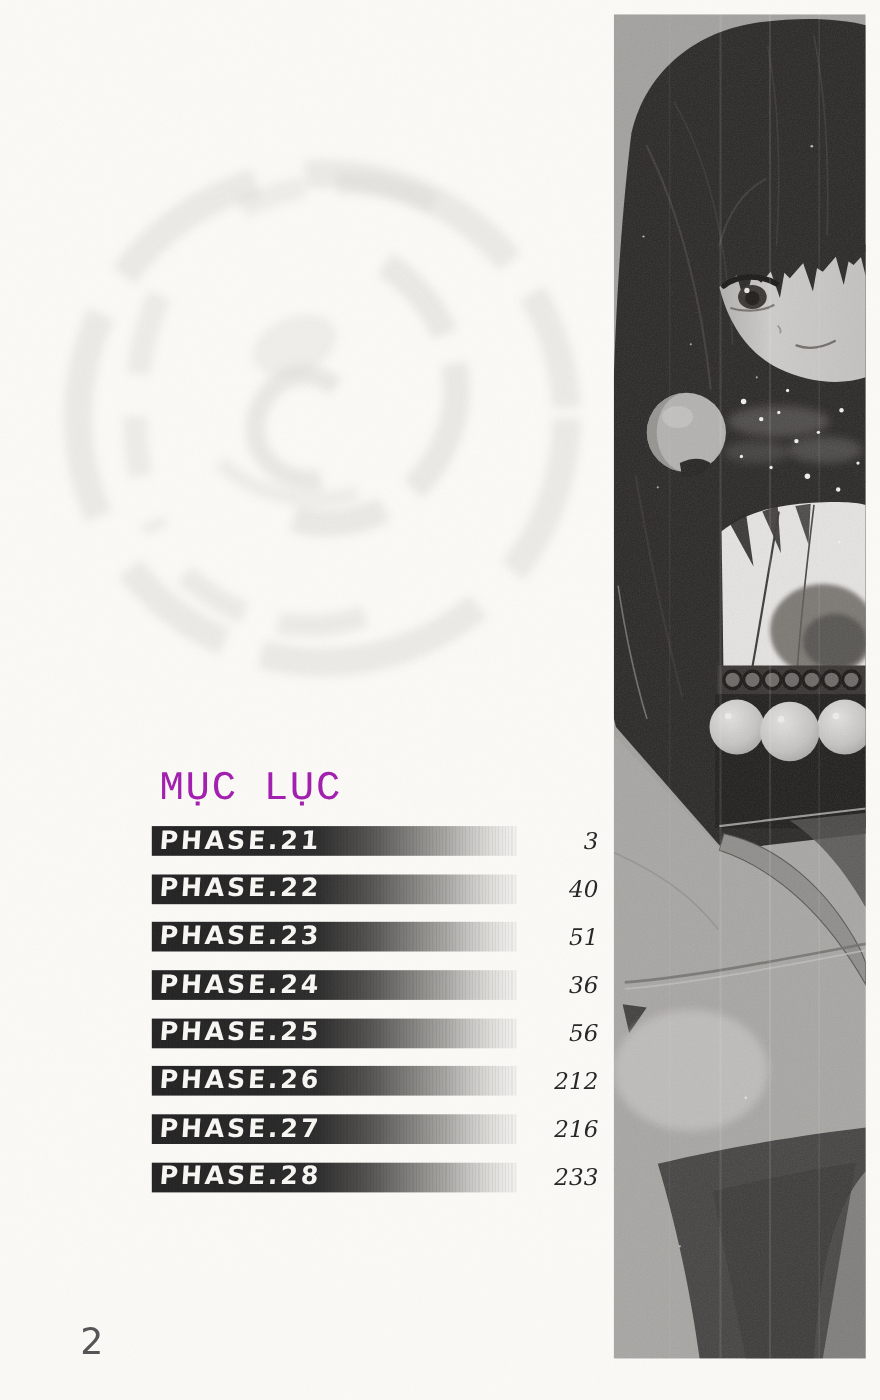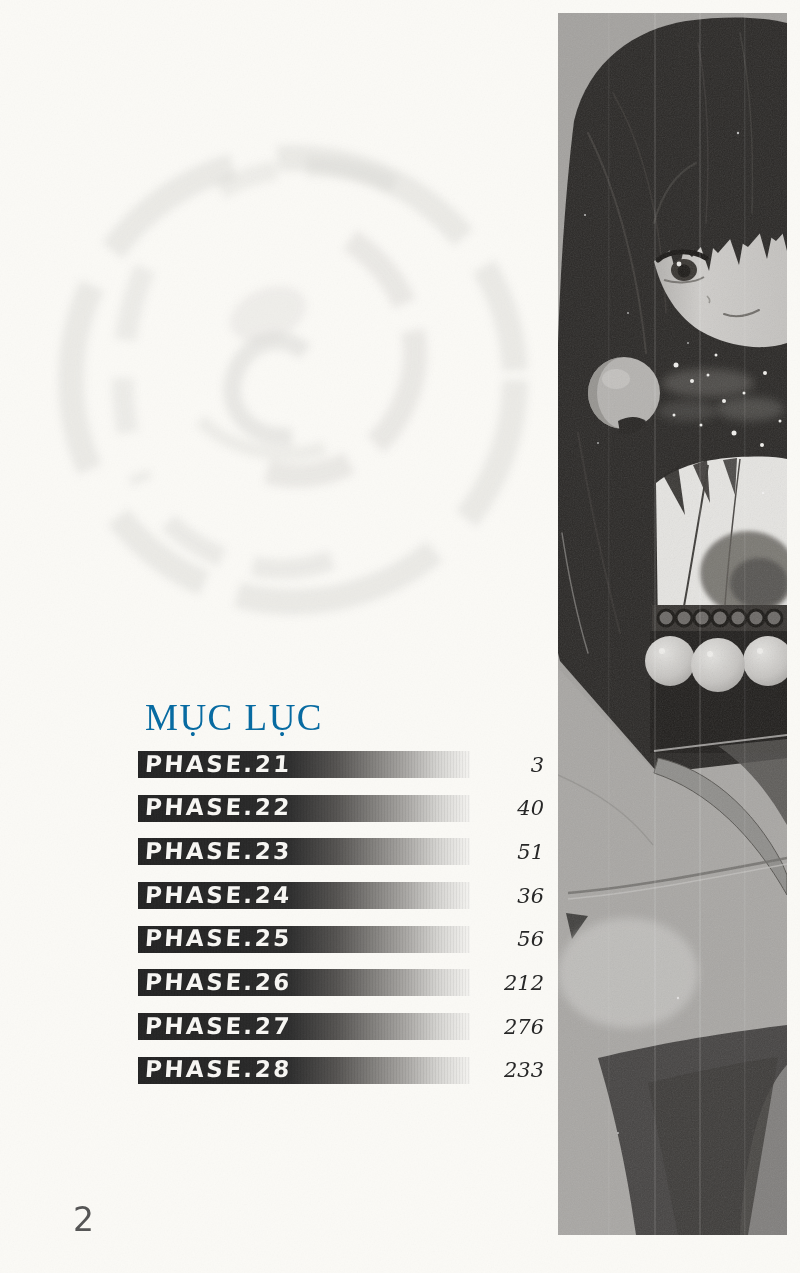--- a/index.html
+++ b/index.html
@@ -5,22 +5,22 @@
   html,body{margin:0;padding:0;}
   body{
     width:800px;height:1273px;position:relative;overflow:hidden;
     background:#fbfaf6;
     font-family:"DejaVu Sans",sans-serif;
   }
   .noise-overlay{position:absolute;left:0;top:0;width:800px;height:1273px;opacity:.05;pointer-events:none;}
   .watermark{position:absolute;left:50px;top:90px;width:486px;height:586px;opacity:.6;pointer-events:none;}
   .page-title{
     position:absolute;left:145px;top:696px;
-    font-size:37px;letter-spacing:1.5px;color:#0369a1;font-weight:400;
-    font-family:Liberation Serif, serif;white-space:nowrap;
+    font-size:37px;letter-spacing:1.5px;color:#a21caf;font-weight:400;
+    font-family:Liberation Mono, monospace;white-space:nowrap;
   }
   .toc-list{position:absolute;left:138px;top:751px;width:406px;}
   .toc-row{position:relative;height:27px;margin-bottom:16.7px;}
   .toc-bar{
     position:absolute;left:0;top:0;width:332px;height:27px;
     background:
       repeating-linear-gradient(90deg, rgba(0,0,0,.05) 0 1px, rgba(255,255,255,0) 1px 3px),
       linear-gradient(to right,
         #232323 0%, #262626 30%, #2d2d2d 46%,
         #555351 60%, #82807d 71%, #aaa8a5 81%,
@@ -101,21 +101,21 @@
   <div class="toc-row">
     <div class="toc-bar">
         <span class="toc-bar-label">PHASE.26</span>
       </div>
     <span class="toc-page">212</span>
   </div>
   <div class="toc-row">
     <div class="toc-bar">
         <span class="toc-bar-label">PHASE.27</span>
       </div>
-    <span class="toc-page">276</span>
+    <span class="toc-page">216</span>
   </div>
   <div class="toc-row">
     <div class="toc-bar">
         <span class="toc-bar-label">PHASE.28</span>
       </div>
     <span class="toc-page">233</span>
   </div>
 </div>
 
 <div class="folio">2</div>

